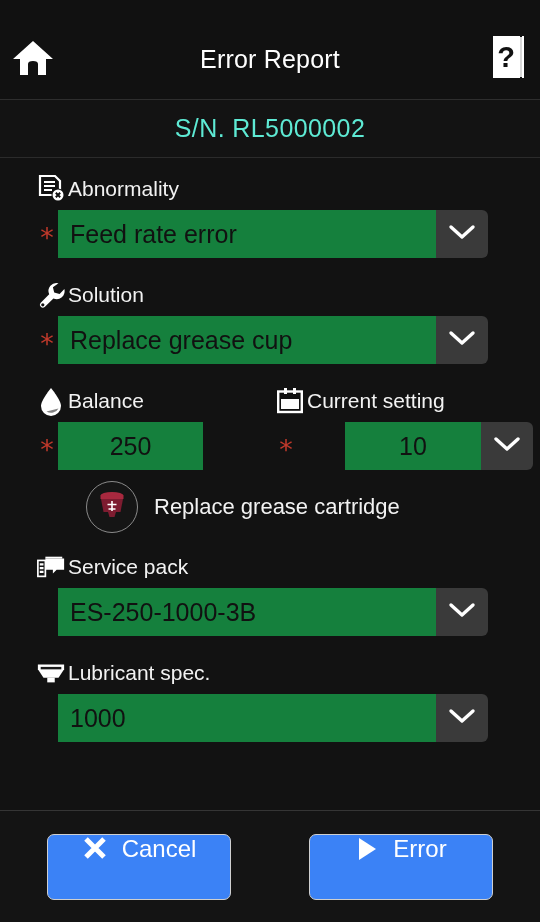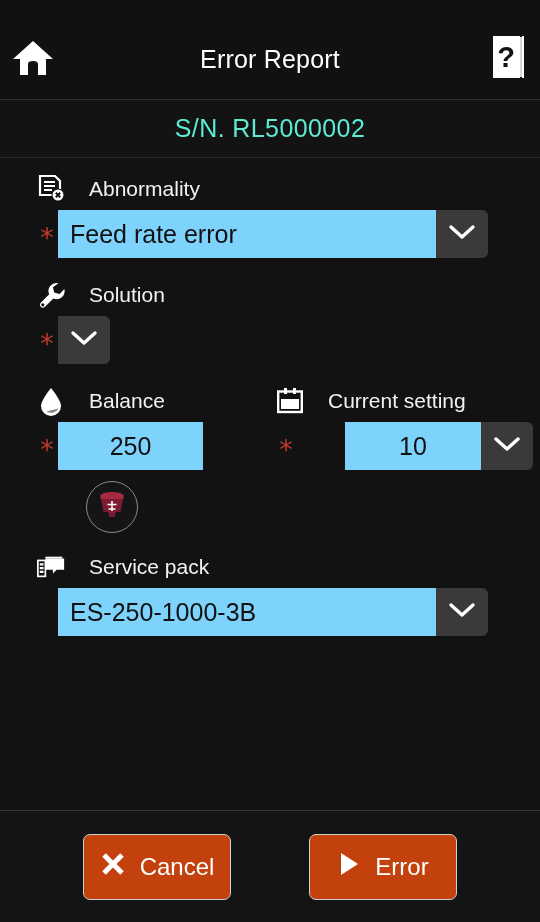--- a/index.html
+++ b/index.html
@@ -82,21 +82,21 @@
     background: #121212;
     overflow: hidden;
     position: relative;
   }
 
   .field-group { padding: 0 0 4px 0; }
 
   .field-label-row {
     display: flex;
     align-items: center;
-    gap: 23px;
+    gap: 2px;
     padding-left: 36px;
     height: 38px;
   }
   .field-label {
     color: #f2f2f2;
     font-size: 21px;
     white-space: nowrap;
   }
   .icon-slot {
     width: 30px;
@@ -126,21 +126,21 @@
   .req-spacer { width: 22px; flex: 0 0 22px; }
 
   .combo {
     display: flex;
     align-items: stretch;
     height: 48px;
   }
   .combo-full { width: 430px; }
 
   .textbox {
-    background: #7dd3fc;
+    background: #15803d;
     color: #111111;
     font-size: 25px;
     display: flex;
     align-items: center;
     padding: 0 12px;
     flex: 1 1 auto;
     min-width: 0;
     overflow: hidden;
     white-space: nowrap;
   }
@@ -200,27 +200,27 @@
     flex: 0 0 112px;
     height: 112px;
     background: #141414;
     border-top: 1px solid #353535;
     display: flex;
     align-items: center;
     justify-content: center;
     gap: 78px;
   }
   .action-btn {
-    width: 148px;
+    width: 184px;
     height: 66px;
     border: 1px solid #cfcfcf;
     border-radius: 7px;
-    background: #c2410c;
-    display: flex;
-    align-items: center;
+    background: #3b82f6;
+    display: flex;
+    align-items: flex-start;
     justify-content: center;
     gap: 14px;
     color: #ffffff;
     font-size: 24px;
   }
 
   .gap-sm { height: 10px; }
   .gap-md { height: 14px; }
 </style>
 </head>
@@ -296,20 +296,21 @@
           <svg width="30" height="30" viewBox="0 0 30 30">
             <path d="M22.5 3.2 A8 8 0 0 0 13.2 14.2 L4.5 22.9 A3 3 0 0 0 8.7 27.1 L17.4 18.4 A8 8 0 0 0 28.4 9.1 L23.6 13.9 L18.2 12.6 L16.9 7.2 Z" fill="#ffffff"></path>
             <circle cx="6.8" cy="24.8" r="1.6" fill="#111111"></circle>
           </svg>
         </span>
         <span class="field-label">Solution</span>
       </div>
       <div class="field-input-row">
         <span class="req-star">*</span>
         <div class="combo combo-full">
+          <div class="textbox">Replace grease cup</div>
           <div class="drop-btn">
             <span>
               <svg width="28" height="18" viewBox="0 0 28 18">
                 <path d="M3 4 L14 14 L25 4" fill="none" stroke="#ffffff" stroke-width="3.4" stroke-linecap="round" stroke-linejoin="round"></path>
               </svg>
             </span>
           </div>
         </div>
       </div>
     </div>
@@ -371,20 +372,21 @@
             <ellipse cx="17" cy="6.5" rx="11.5" ry="3.6" fill="#a8293f"></ellipse>
             <path d="M5.5 6.5 L5.5 10 L28.5 10 L28.5 6.5 Z" fill="#a8293f"></path>
             <path d="M6 10 L28 10 L25.5 23 L8.5 23 Z" fill="#7d1c30"></path>
             <path d="M13 23 L21 23 L19.5 28 L14.5 28 Z" fill="#7d1c30"></path>
             <line x1="17" y1="12" x2="17" y2="22" stroke="#ffffff" stroke-width="1.6"></line>
             <line x1="12.5" y1="15.5" x2="21.5" y2="15.5" stroke="#ffffff" stroke-width="1.5"></line>
             <line x1="13.5" y1="20" x2="20.5" y2="20" stroke="#ffffff" stroke-width="1.5"></line>
           </svg>
         </span>
       </span>
+      <span class="action-label">Replace grease cartridge</span>
     </div>
 
     <div class="gap-sm"></div>
 
     <div class="field-group">
       <div class="field-label-row">
         <span class="icon-slot">
           <svg width="32" height="30" viewBox="0 0 32 30">
             <rect x="2" y="8" width="8" height="17" fill="none" stroke="#ffffff" stroke-width="1.8"></rect>
             <rect x="4" y="11" width="4" height="2.4" fill="#ffffff"></rect>
@@ -406,20 +408,45 @@
                 <path d="M3 4 L14 14 L25 4" fill="none" stroke="#ffffff" stroke-width="3.4" stroke-linecap="round" stroke-linejoin="round"></path>
               </svg>
             </span>
           </div>
         </div>
       </div>
     </div>
 
     <div class="gap-md"></div>
 
+    <div class="field-group">
+      <div class="field-label-row">
+        <span class="icon-slot">
+          <svg width="32" height="26" viewBox="0 0 32 26">
+            <path d="M2 4 L30 4 L30 9 L24 18 L8 18 L2 9 Z" fill="#ffffff"></path>
+            <rect x="5" y="6.5" width="22" height="2.6" fill="#1a1a1a"></rect>
+            <rect x="12" y="18" width="8" height="5" fill="#ffffff"></rect>
+          </svg>
+        </span>
+        <span class="field-label">Lubricant spec.</span>
+      </div>
+      <div class="field-input-row">
+        <span class="req-spacer"></span>
+        <div class="combo combo-full">
+          <div class="textbox">1000</div>
+          <div class="drop-btn">
+            <span>
+              <svg width="28" height="18" viewBox="0 0 28 18">
+                <path d="M3 4 L14 14 L25 4" fill="none" stroke="#ffffff" stroke-width="3.4" stroke-linecap="round" stroke-linejoin="round"></path>
+              </svg>
+            </span>
+          </div>
+        </div>
+      </div>
+    </div>
 
   </div>
 
   <div class="bottombar">
 
     <div class="action-btn">
       <span>
         <svg width="26" height="26" viewBox="0 0 26 26">
           <path d="M4 4 L22 22 M22 4 L4 22" stroke="#ffffff" stroke-width="5" stroke-linecap="butt"></path>
         </svg>

